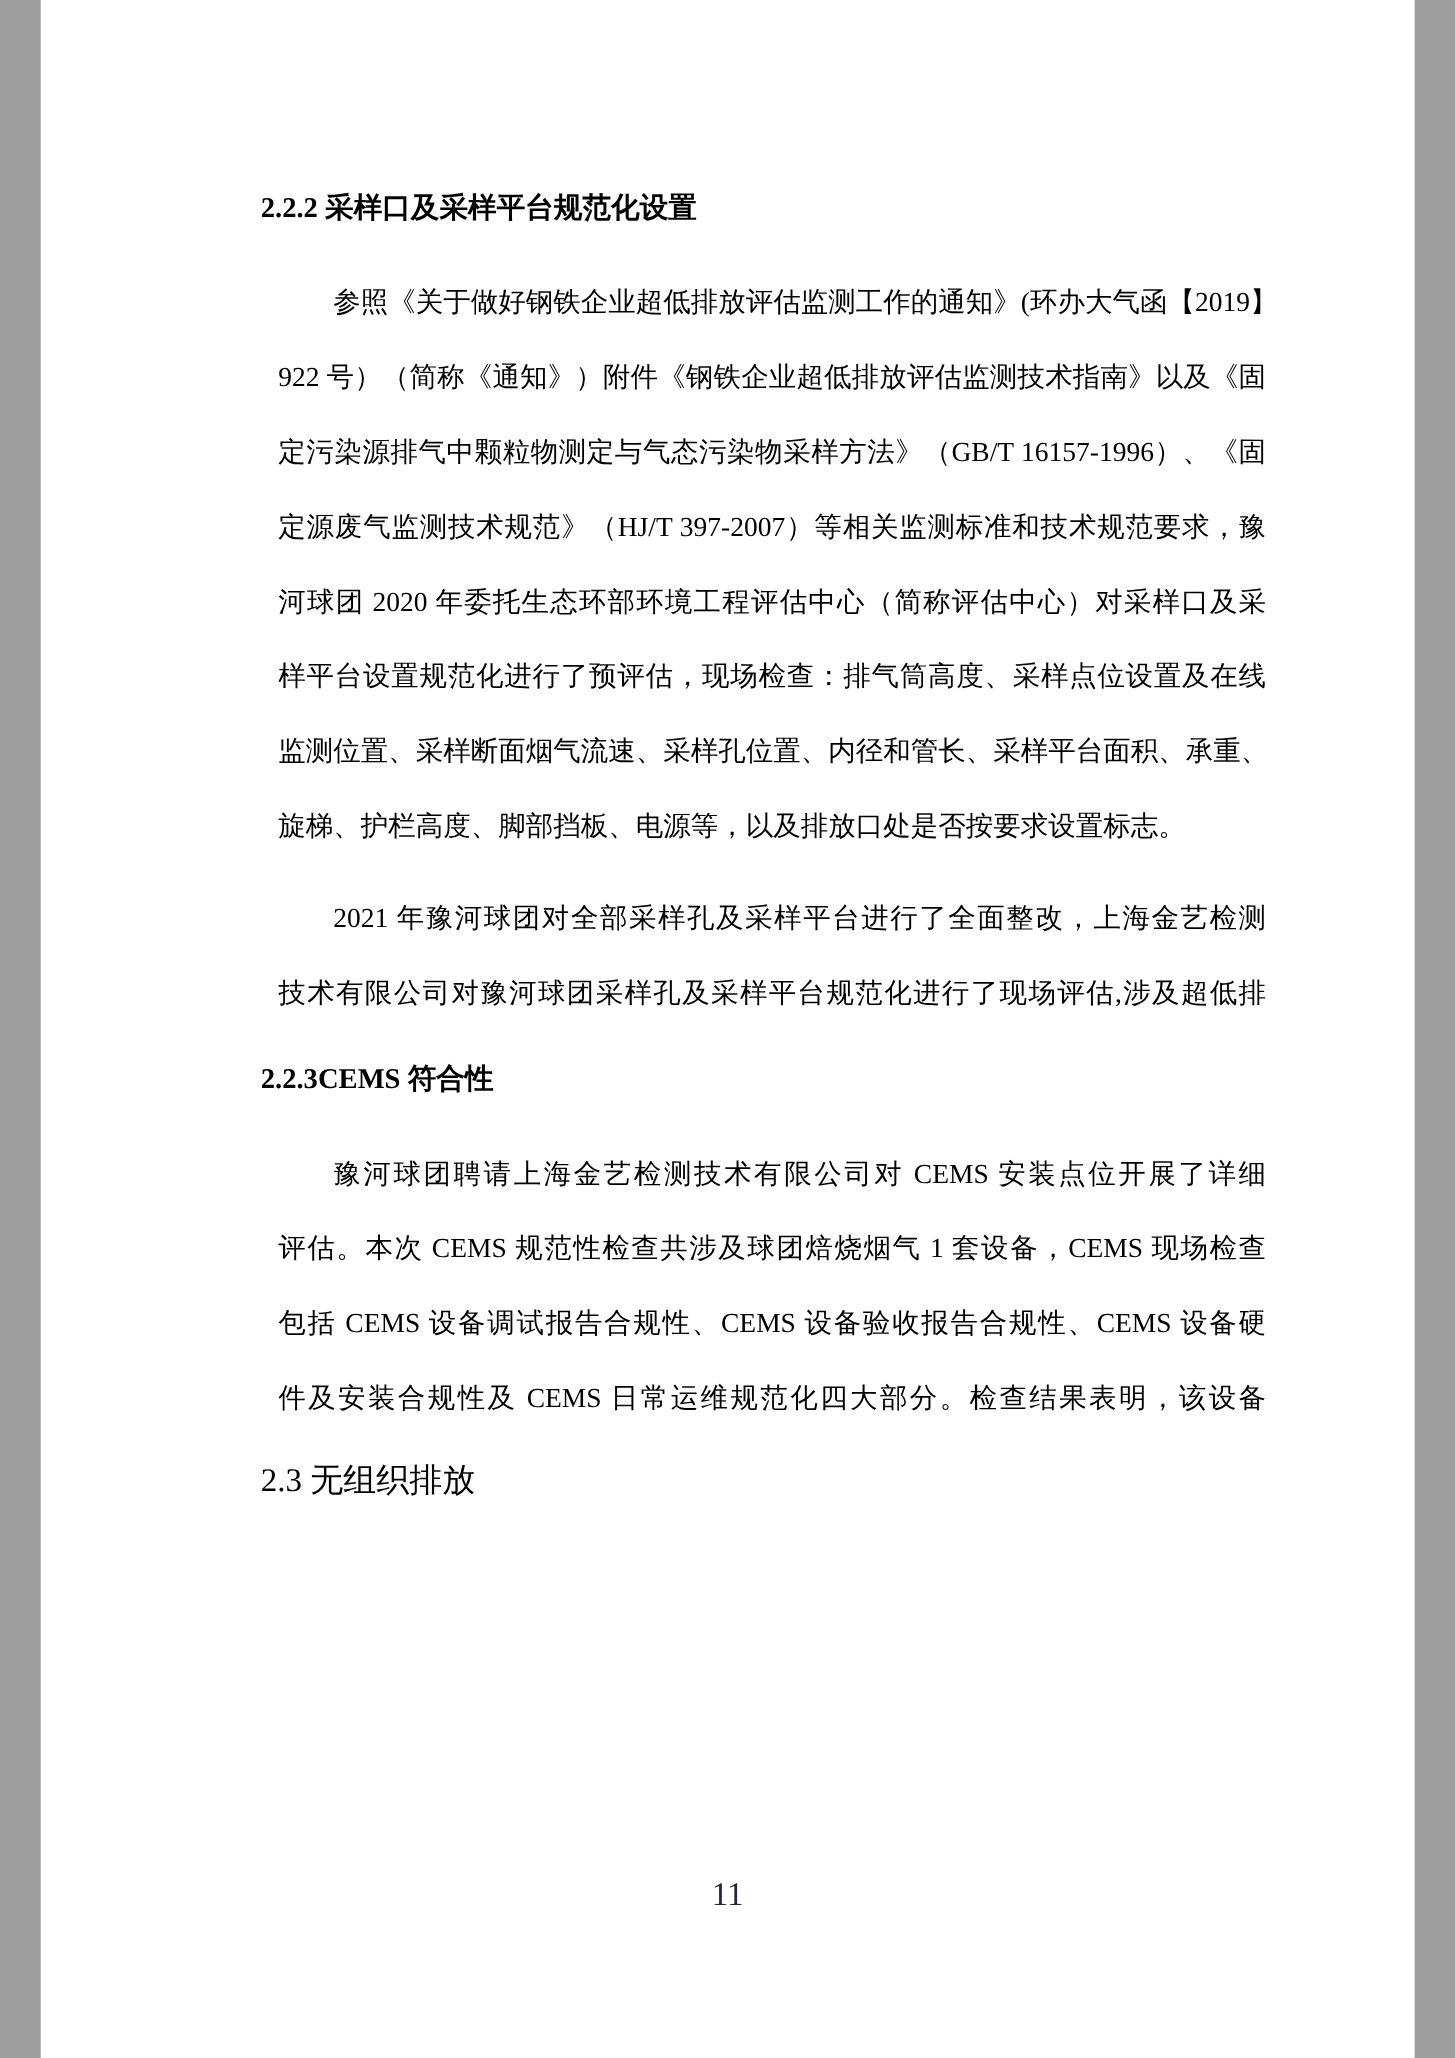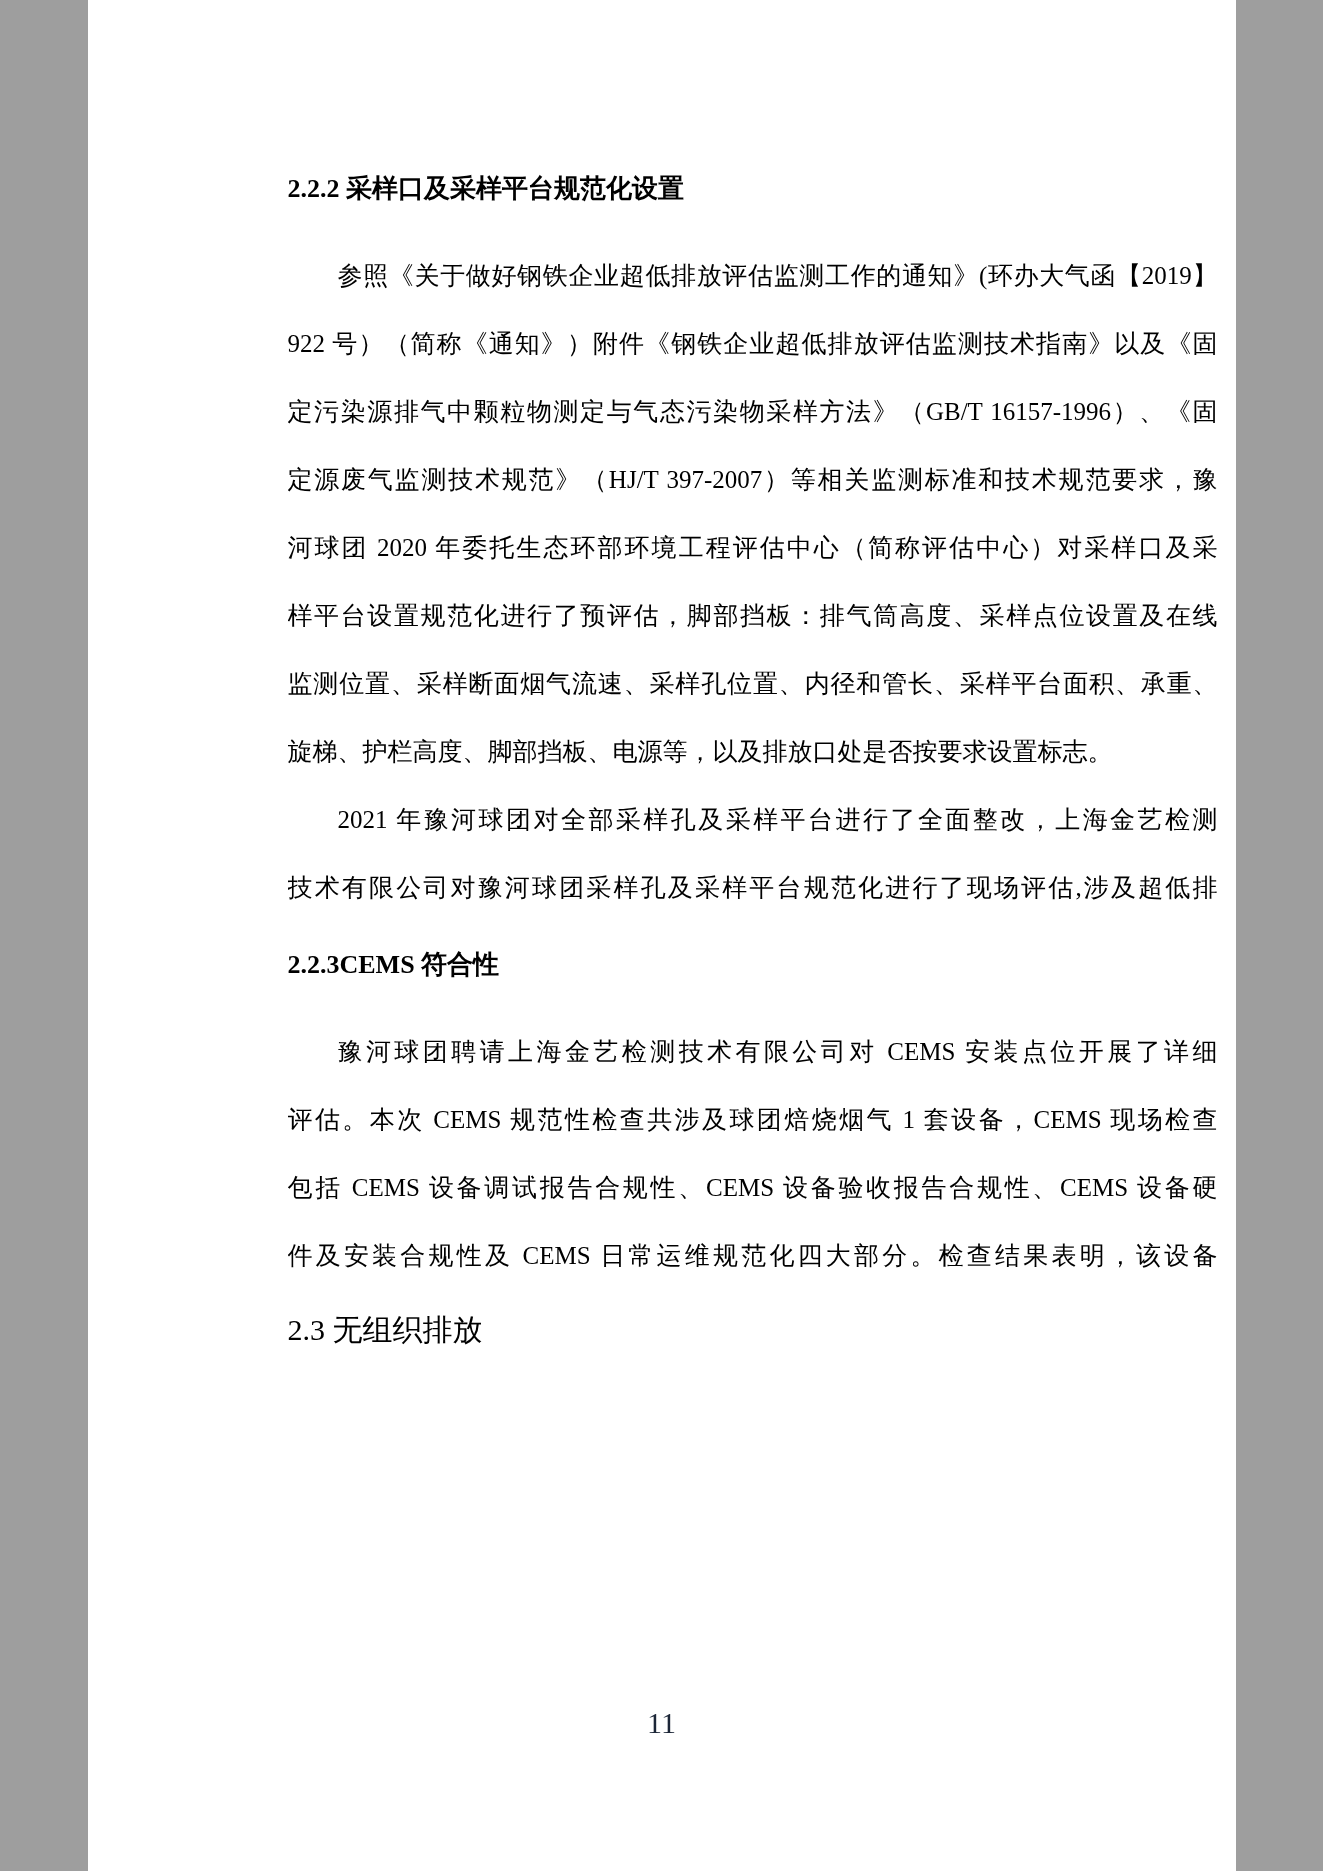--- a/index.html
+++ b/index.html
@@ -3,42 +3,42 @@
 <meta charset="utf-8">
 <style>
   html, body {
     margin: 0;
     padding: 0;
     background: #9e9e9e;
     font-family: "Liberation Serif", "DejaVu Serif", serif;
   }
   .page {
     position: relative;
-    width: 1148px;
+    width: 1249px;
     height: 1871px;
     margin: 0 auto;
     background: #ffffff;
     color: #000000;
     overflow: hidden;
   }
   main.doc-body {
     position: absolute;
     left: 200px;
     top: 0;
     width: 930px;
     padding-top: 172px;
   }
   .heading-sub {
     margin: 0;
     font-size: 26px;
     font-weight: 700;
     line-height: 34px;
     color: #000000;
   }
-  .paragraph { margin: 0; }
+  .paragraph { margin: 16px; }
   .heading-sub + .paragraph { margin-top: 36px; }
   .paragraph + .paragraph { margin-top: 0; }
   .paragraph + .heading-sub { margin-top: 26px; }
   .heading-section {
     margin: 18px 0 0 0;
     font-size: 30px;
     font-weight: 500;
     line-height: 44px;
     color: #000000;
   }
@@ -75,21 +75,21 @@
 
 <div class="page">
   <main class="doc-body">
       <h3 class="heading-sub">2.2.2 采样口及采样平台规范化设置</h3>
       <div class="paragraph">
         <div class="line indent">参照《关于做好钢铁企业超低排放评估监测工作的通知》(环办大气函【2019】</div>
         <div class="line">922 号）（简称《通知》）附件《钢铁企业超低排放评估监测技术指南》以及《固</div>
         <div class="line">定污染源排气中颗粒物测定与气态污染物采样方法》（GB/T 16157-1996）、《固</div>
         <div class="line">定源废气监测技术规范》（HJ/T 397-2007）等相关监测标准和技术规范要求，豫</div>
         <div class="line">河球团 2020 年委托生态环部环境工程评估中心（简称评估中心）对采样口及采</div>
-        <div class="line">样平台设置规范化进行了预评估，脚部挡板：排气筒高度、采样点位设置及在线</div>
+        <div class="line">样平台设置规范化进行了预评估，现场检查：排气筒高度、采样点位设置及在线</div>
         <div class="line">监测位置、采样断面烟气流速、采样孔位置、内径和管长、采样平台面积、承重、</div>
         <div class="line para-end">旋梯、护栏高度、脚部挡板、电源等，以及排放口处是否按要求设置标志。</div>
       </div>
       <div class="paragraph">
         <div class="line indent">2021 年豫河球团对全部采样孔及采样平台进行了全面整改，上海金艺检测</div>
         <div class="line">技术有限公司对豫河球团采样孔及采样平台规范化进行了现场评估,涉及超低排</div>
       </div>
       <h3 class="heading-sub">2.2.3CEMS 符合性</h3>
       <div class="paragraph">
         <div class="line indent">豫河球团聘请上海金艺检测技术有限公司对 CEMS 安装点位开展了详细</div>

